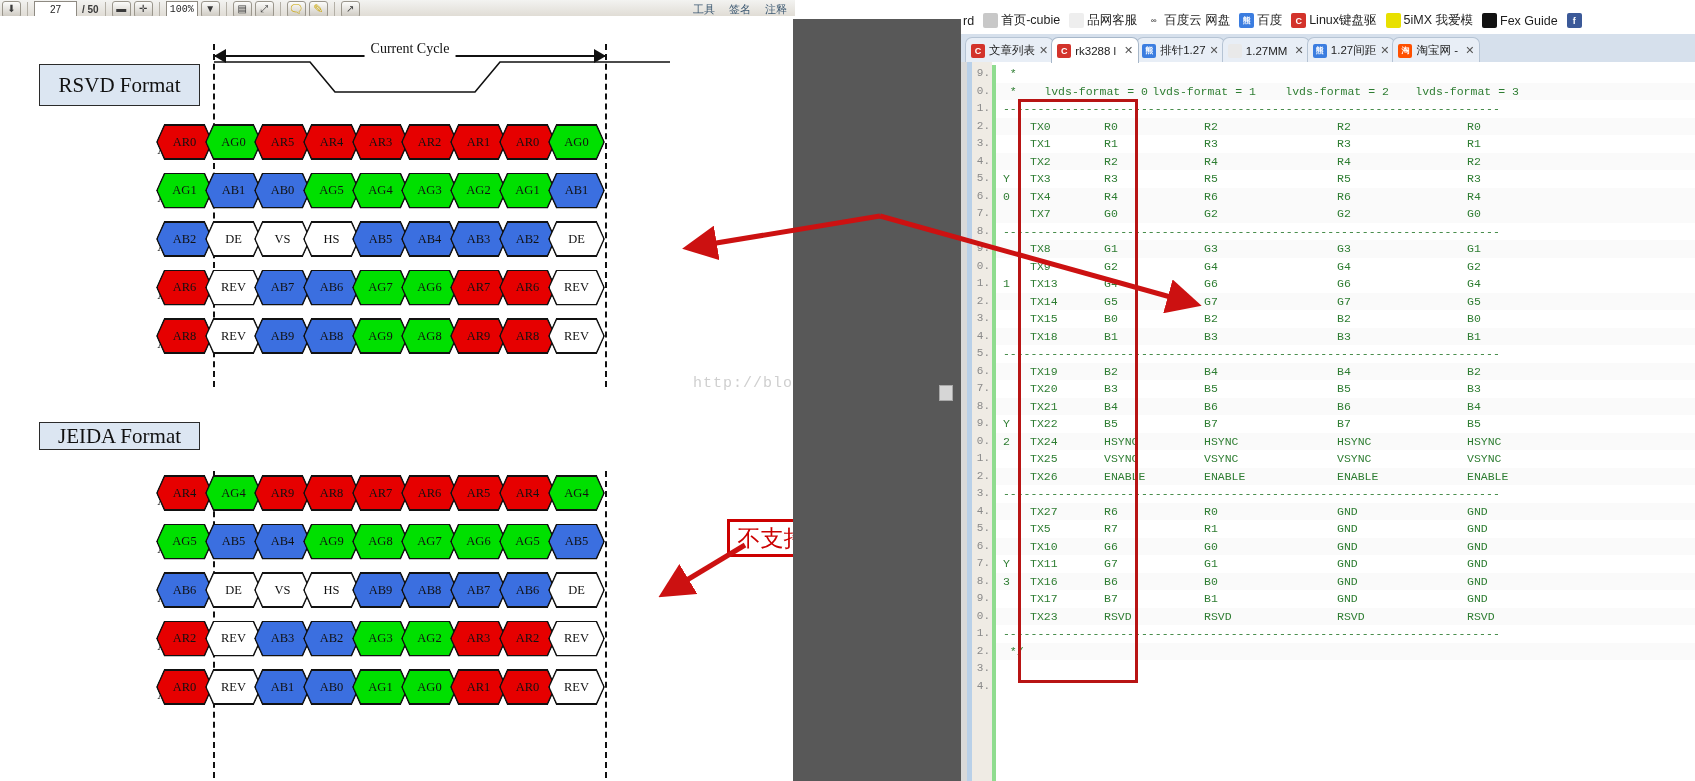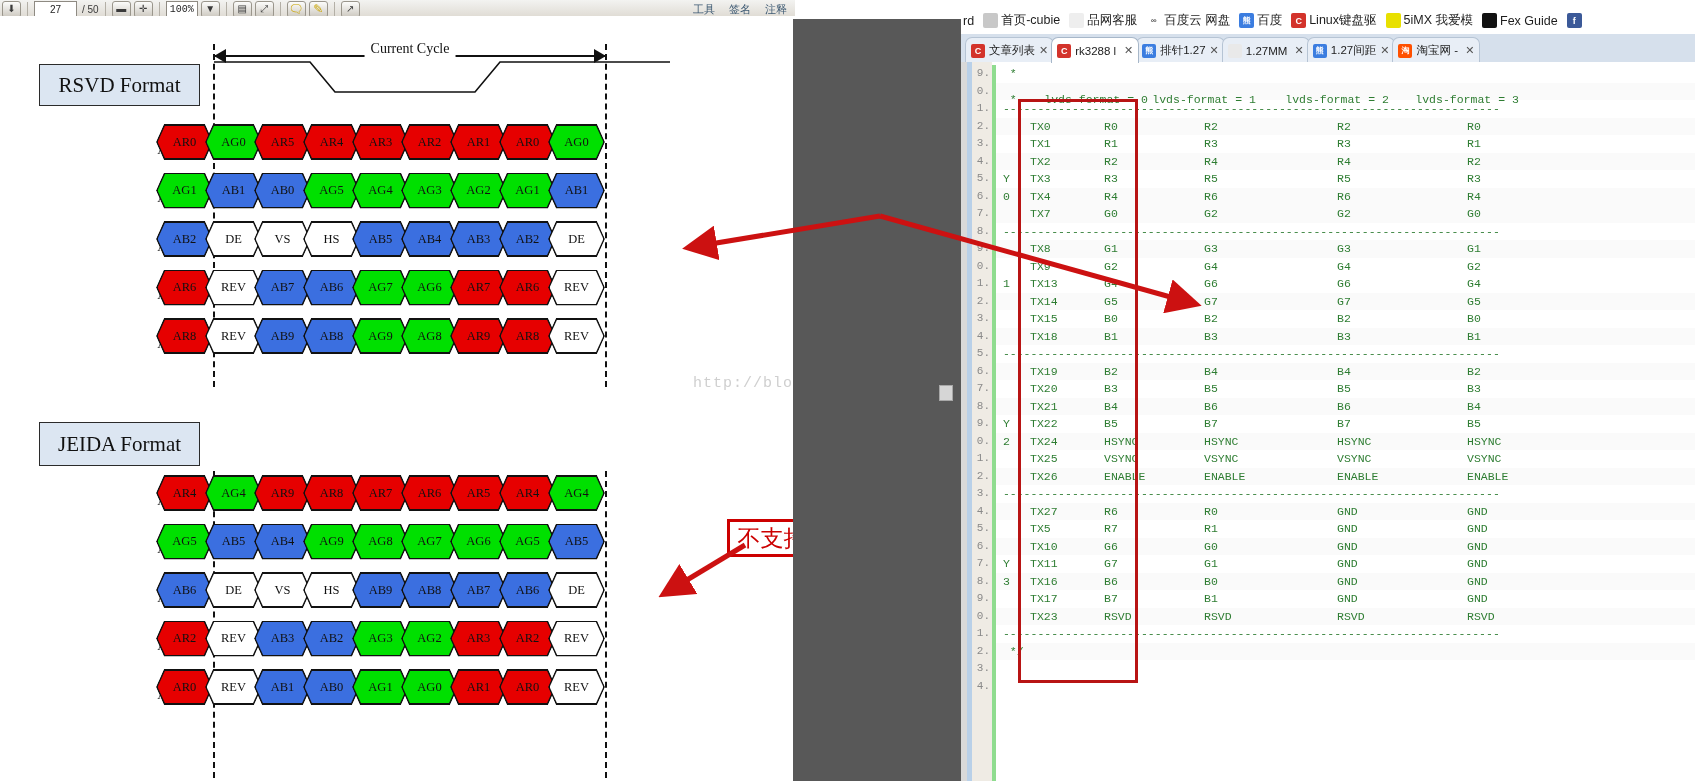--- a/index.html
+++ b/index.html
@@ -30,39 +30,39 @@
     font-size: 10px; color: #3a3a3a; line-height: 1;
   }
   .tb-sep { width: 1px; height: 15px; background: #b3afa6; margin: 0 3px; }
   .tb-field {
     height: 16px; border: 1px solid #8e8a82; background: #fff;
     font-size: 10px; color: #222; padding: 0 3px;
     display: flex; align-items: center; justify-content: center;
     font-family: "Liberation Sans", sans-serif;
   }
   #pg-cur { width: 43px; }
-  #pg-total { font-size: 10px; color: #3a3a3a; padding-left: 2px; }
+  #pg-total { font-size: 10px; color: #3a3a3a; padding-left: 2px; font-weight: bold; }
   #zoom-field { width: 32px; font-family: Liberation Mono, monospace; }
   .tb-icon-note { color: #c9a400; font-size: 12px; }
   #pdf-tb-right {
     position: absolute; right: 0; top: 0; height: 19px;
     display: flex; align-items: center; gap: 14px; padding-right: 8px;
     font-size: 11px; color: #3e5a73;
   }
 
   
   #pdf-page { position: absolute; left: 0; top: 16px; width: 795px; height: 762px; background:#fff; }
 
   .fmt-box {
     position: absolute; border: 1px solid #2b2b2b; background: #dce6f2;
     display: flex; align-items: center; justify-content: center;
     font-family: "Liberation Serif", serif; font-size: 21px; color: #111;
   }
   #vesa-box { left: 39px; top: 48px; width: 161px; height: 42px; }
-  #jeida-box { left: 39px; top: 406px; width: 161px; height: 44px; }
+  #jeida-box { left: 39px; top: 406px; width: 161px; height: 28px; }
 
   .dash-v { position: absolute; width: 0; border-left: 2px dashed #111; }
   .cycle-wrap { position: absolute; left: 214px; top: 28px; width: 392px; height: 24px; }
   .cycle-line { position: absolute; left: 0; top: 11px; width: 392px; height: 2px; background: #111; }
   .cycle-arrow-l, .cycle-arrow-r {
     position: absolute; top: 5px; width: 0; height: 0;
     border-top: 7px solid transparent; border-bottom: 7px solid transparent;
   }
   .cycle-arrow-l { left: 0; border-right: 12px solid #111; }
   .cycle-arrow-r { right: 0; border-left: 12px solid #111; }
@@ -184,21 +184,21 @@
   .cline { height: 17.5px; line-height: 17.5px; white-space: pre; }
   .cline.stripe { background: #fafafa; }
   .col-y { display: inline-block; width: 34px; }
   .col-tx { display: inline-block; width: 74px; }
   .col-v0 { display: inline-block; width: 100px; }
   .col-v1 { display: inline-block; width: 133px; }
   .col-v2 { display: inline-block; width: 130px; }
   .col-v3 { display: inline-block; width: 90px; }
   .col-hdr0 { display: inline-block; width: 108px; }
   .col-hdr1 { display: inline-block; width: 133px; }
-  .col-hdr2 { display: inline-block; width: 130px; margin-top: 8px; }
+  .col-hdr2 { display: inline-block; width: 130px; }
 
   
   #code-redbox {
     position: absolute; left: 1018px; top: 99px; width: 120px; height: 584px;
     border: 3px solid #b81414; pointer-events: none; z-index: 20;
   }
 
   
   #arrows-svg { position: absolute; left: 0; top: 0; width: 1695px; height: 781px; pointer-events: none; z-index: 30; }
 </style>

